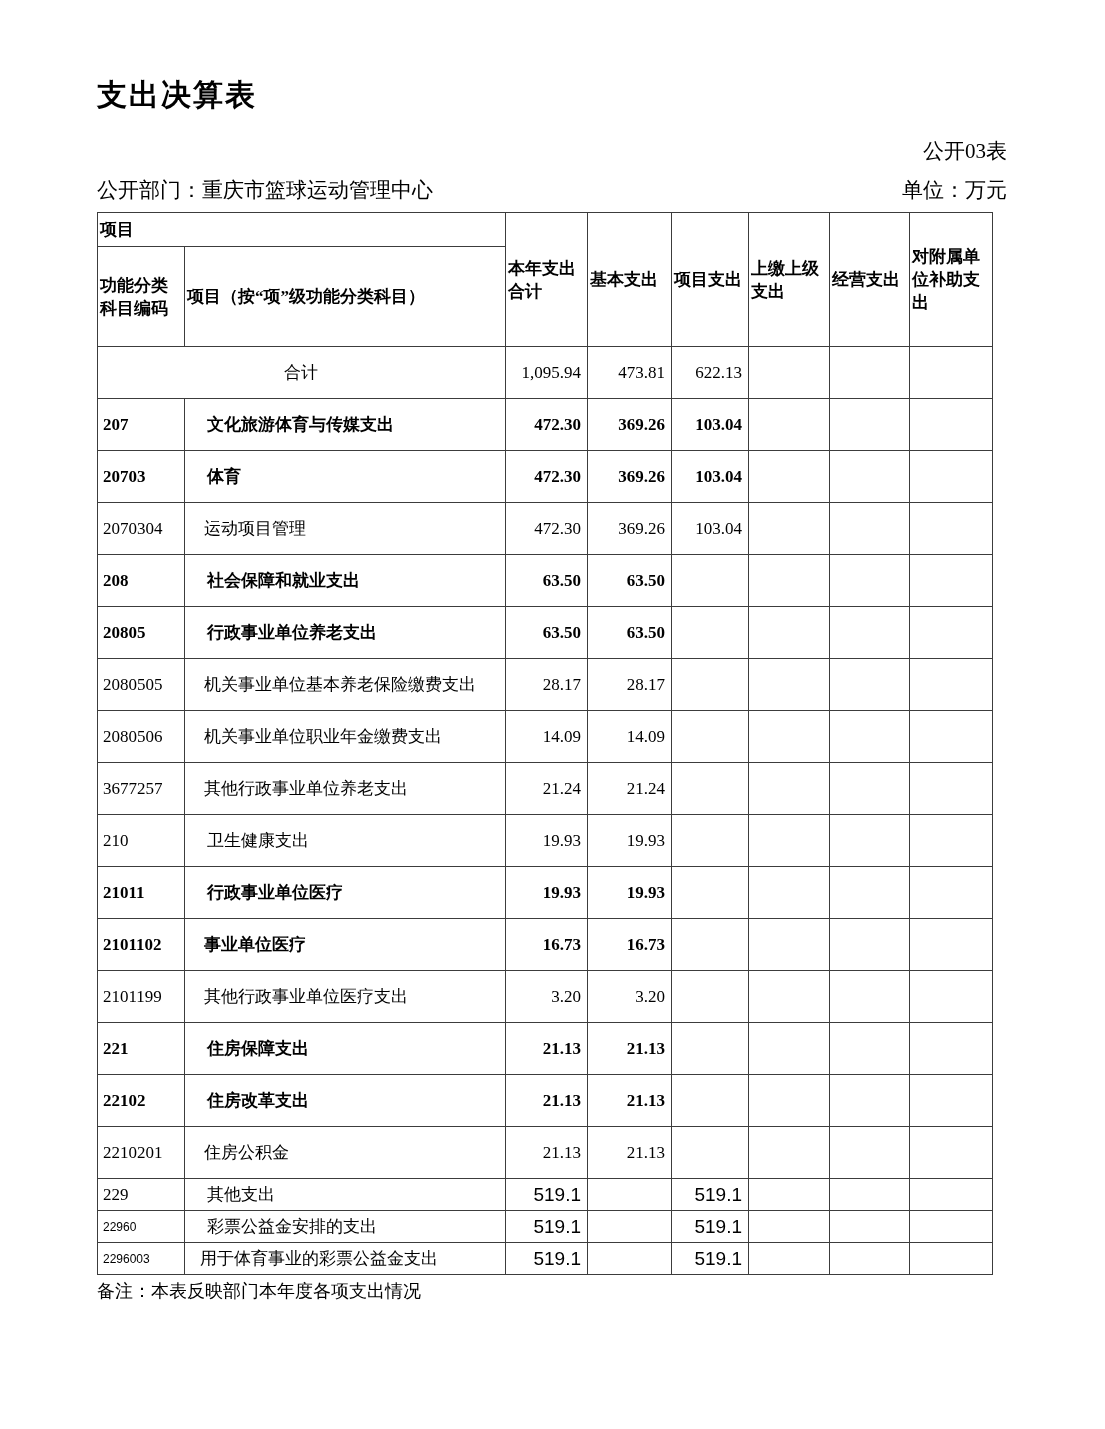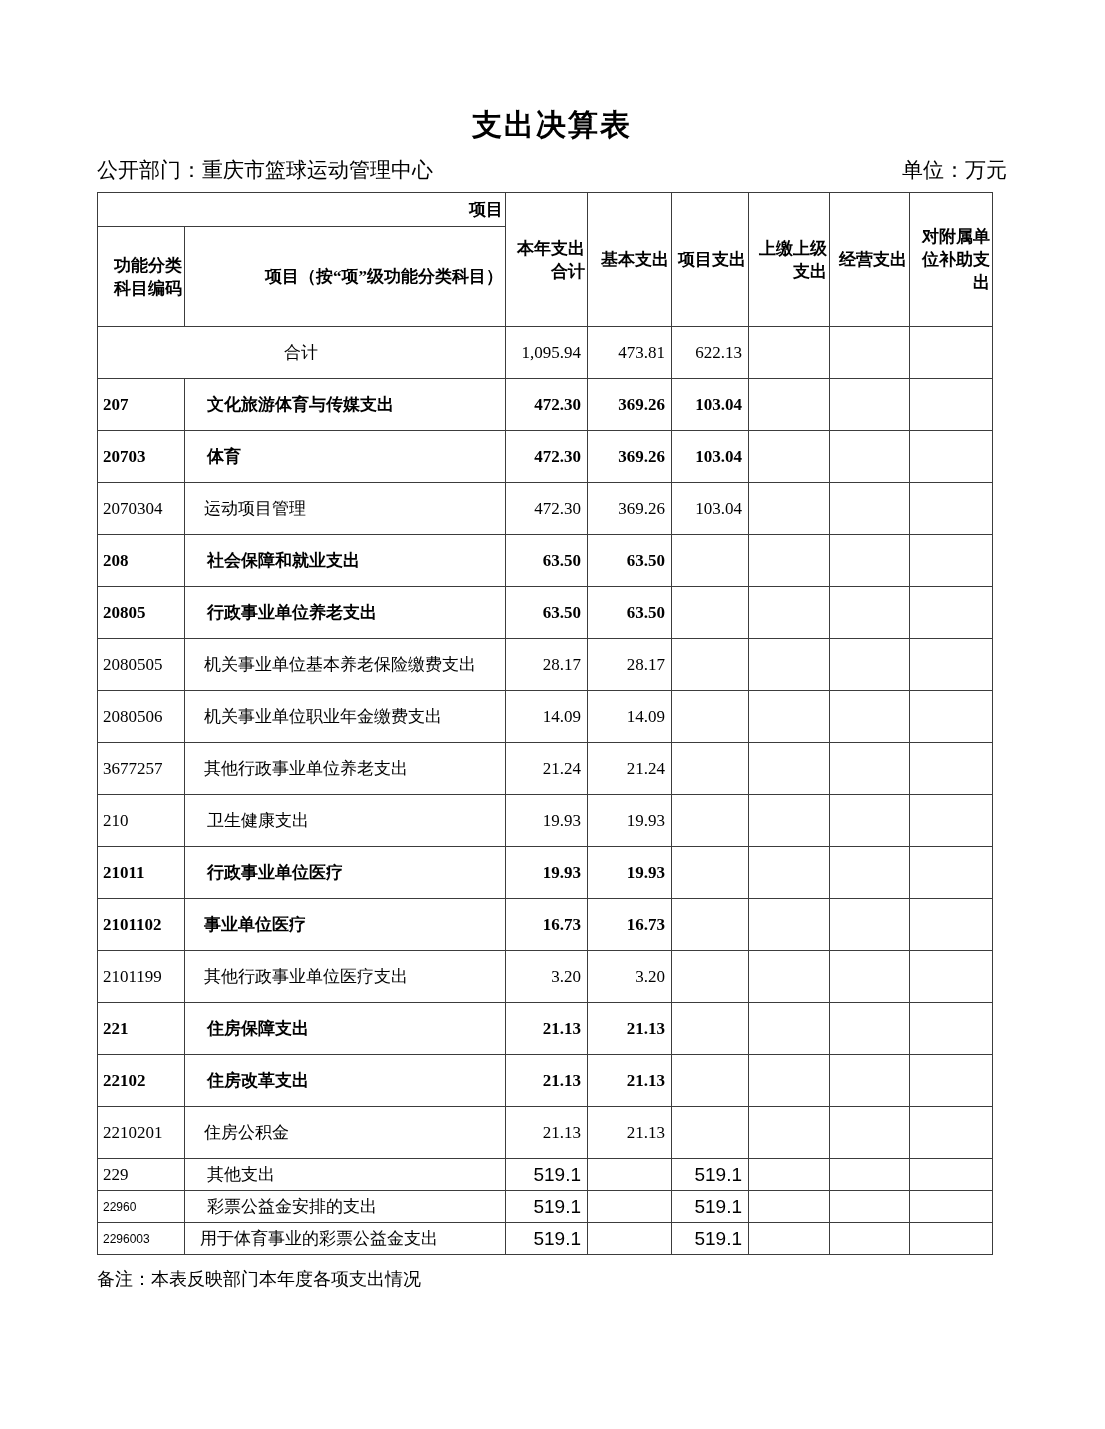--- a/index.html
+++ b/index.html
@@ -16,22 +16,21 @@
     background: #ffffff;
     overflow: hidden;
   }
   .content {
     position: absolute;
     left: 97px;
     top: 0;
     width: 910px;
   }
   .doc-title {
-    margin-top: 106px;
-    text-align: center;
+    margin-top: 76px;
     font-family: "Liberation Sans", "DejaVu Sans", sans-serif;
     font-weight: bold;
     font-size: 30px;
     line-height: 38px;
     letter-spacing: 2px;
   }
   .form-no {
     margin-top: 24px;
     text-align: right;
     font-size: 21px;
@@ -52,21 +51,21 @@
     width: 895px;
   }
   table.fin th, table.fin td {
     border: 1px solid #3c3c3c;
     overflow: hidden;
     vertical-align: middle;
     word-break: break-all;
   }
   table.fin th {
     font-weight: bold;
-    text-align: right;
+    text-align: left;
     padding: 0 2px;
     font-size: 17px;
     line-height: 23px;
   }
   thead tr.h1 th { height: 33px; }
   thead tr.h2 th { height: 99px; }
   tbody td { font-size: 17px; line-height: 22px; }
   tbody tr { height: 52px; }
   tbody tr.tall { height: 32px; }
   tbody tr.bold { font-weight: bold; }
@@ -78,33 +77,34 @@
   td.num { text-align: right; padding-right: 6px; }
   td.sans, td.num.sans {
     font-family: "Liberation Sans", "DejaVu Sans", sans-serif;
     font-size: 19px;
   }
   td.code.sans {
     font-family: "Liberation Sans", "DejaVu Sans", sans-serif;
     font-size: 12px;
   }
   .footnote {
-    margin-top: 12px;
+    margin-top: 4px;
     font-size: 18px;
     line-height: 24px;
   }
 </style>
 </head>
 <body>
 
 <div class="page">
   <div class="content">
 
     <div class="doc-title">支出决算表</div>
 
+    <div class="form-no">公开03表</div>
 
     <div class="meta-line">
       <span>公开部门：重庆市篮球运动管理中心</span>
       <span>单位：万元</span>
     </div>
 
     <table class="fin">
       <colgroup>
         <col style="width:87px">
         <col style="width:321px">

